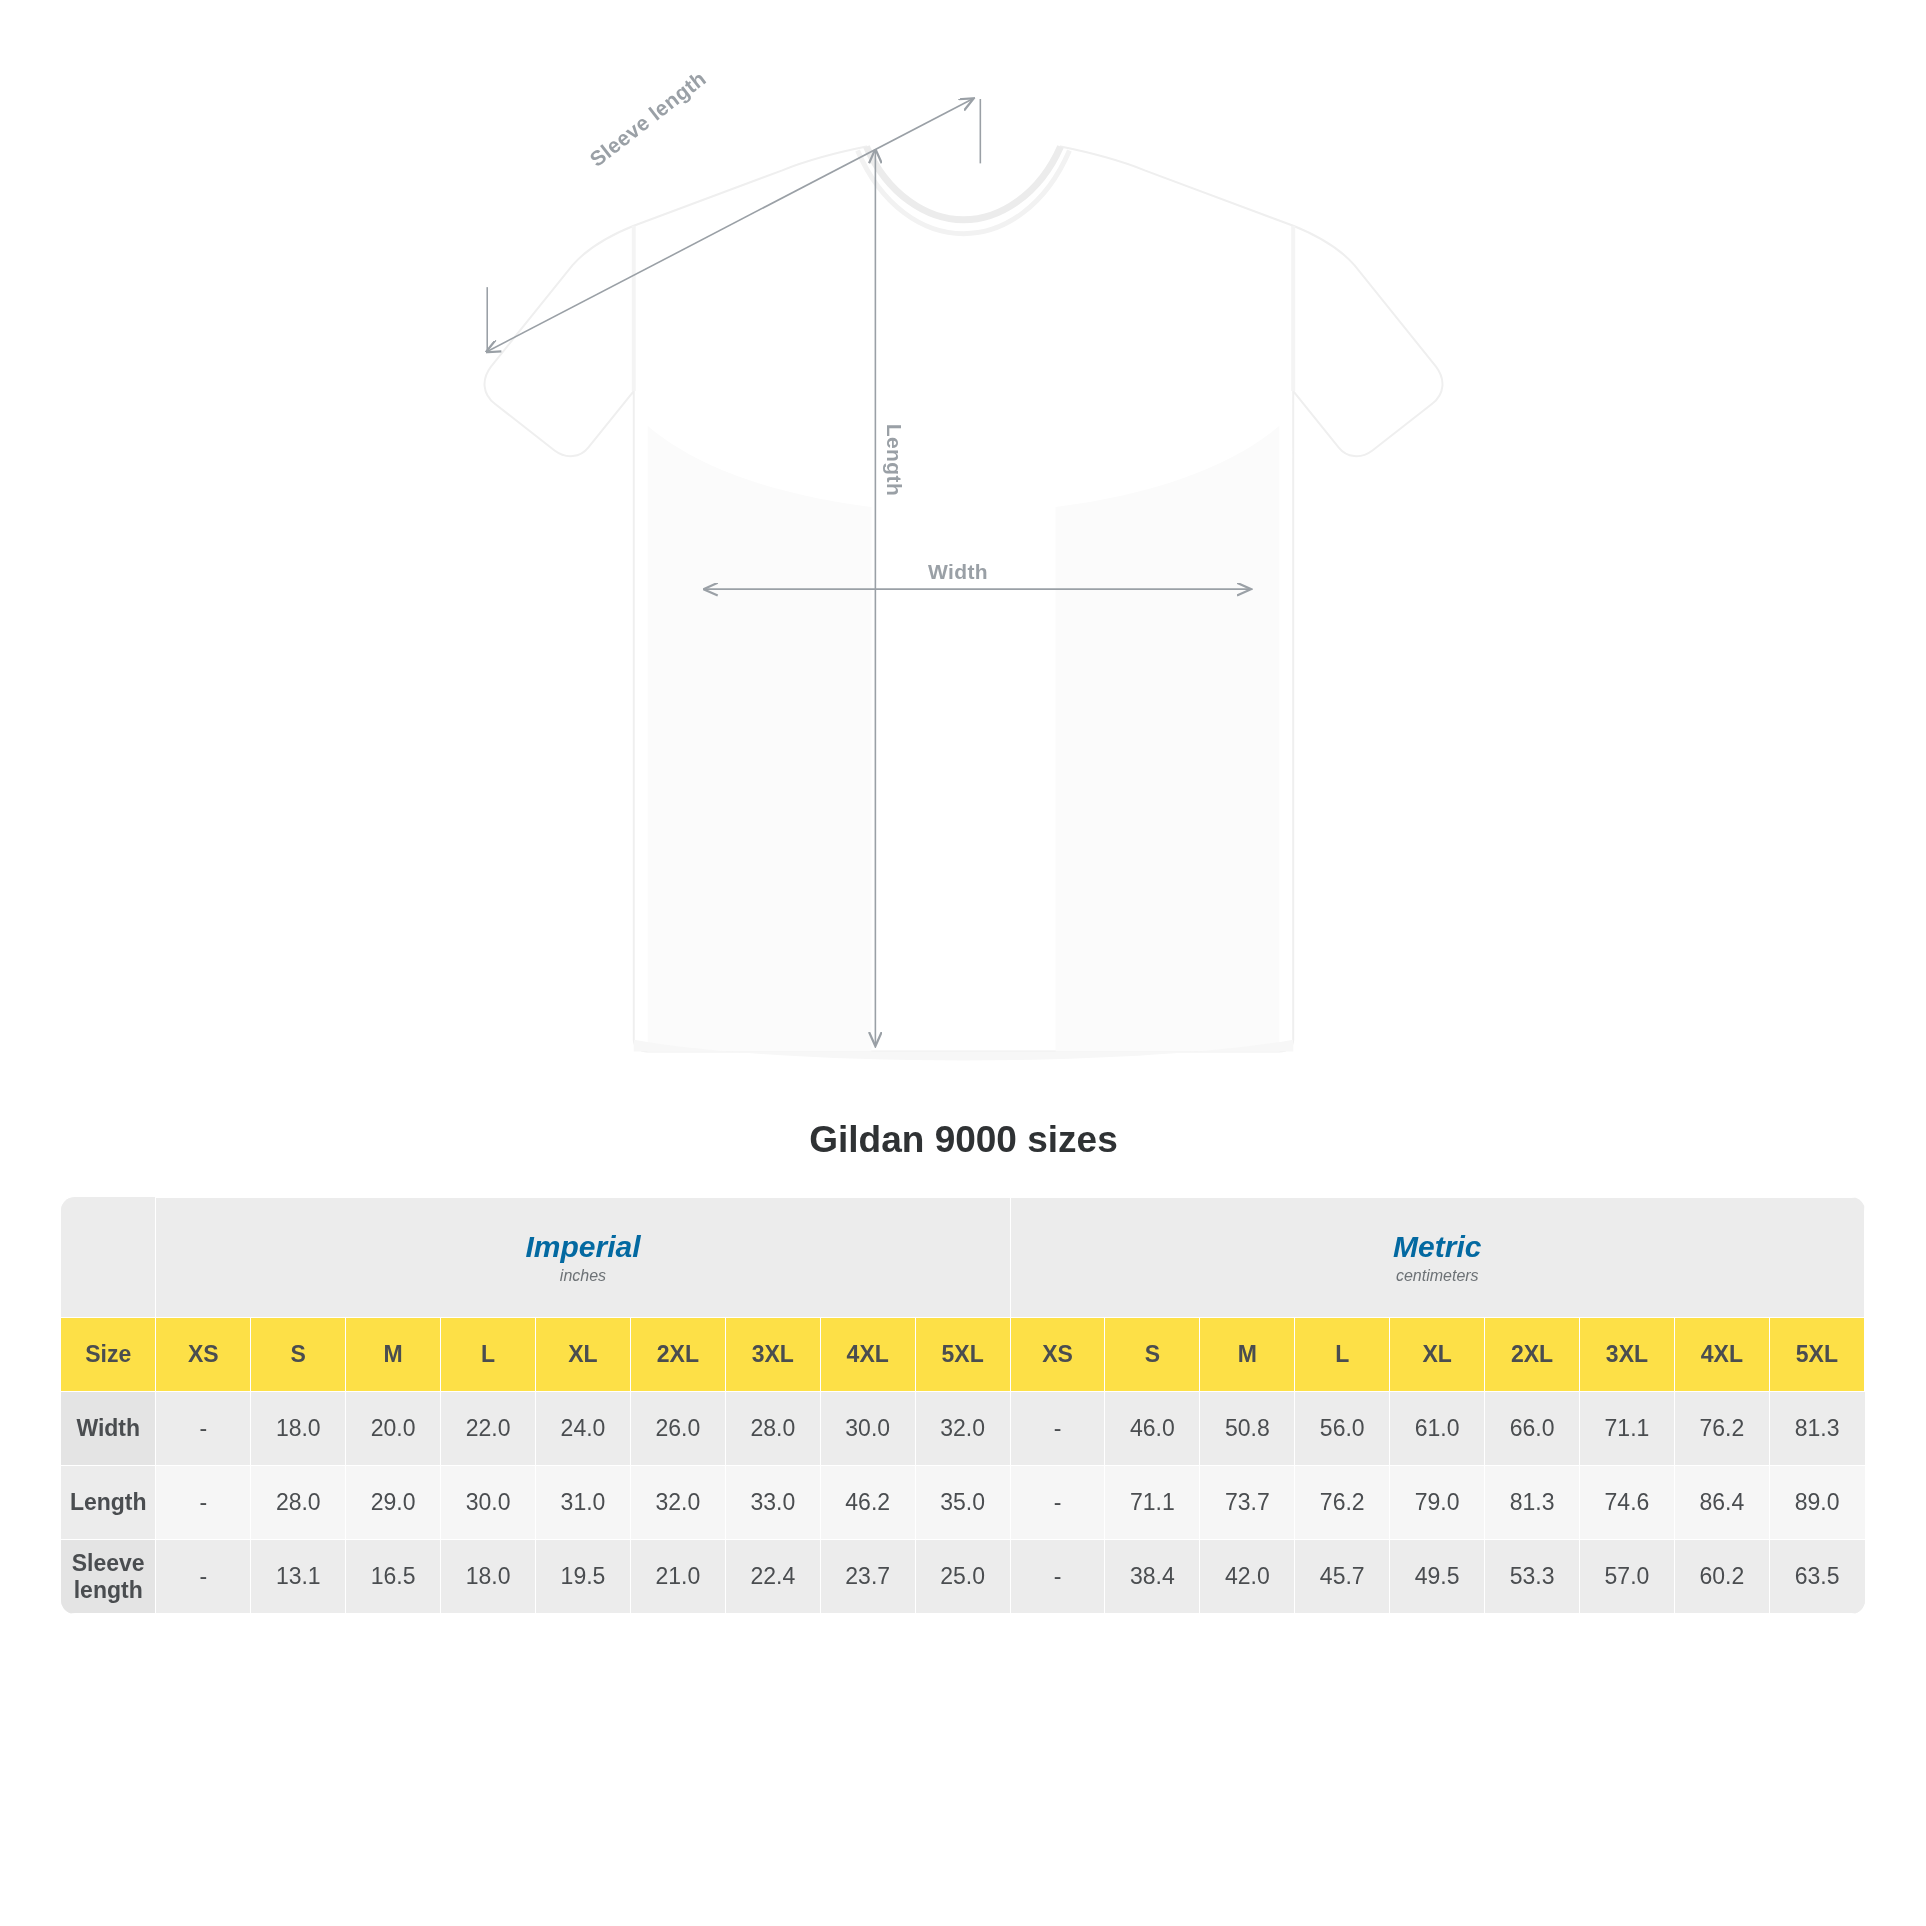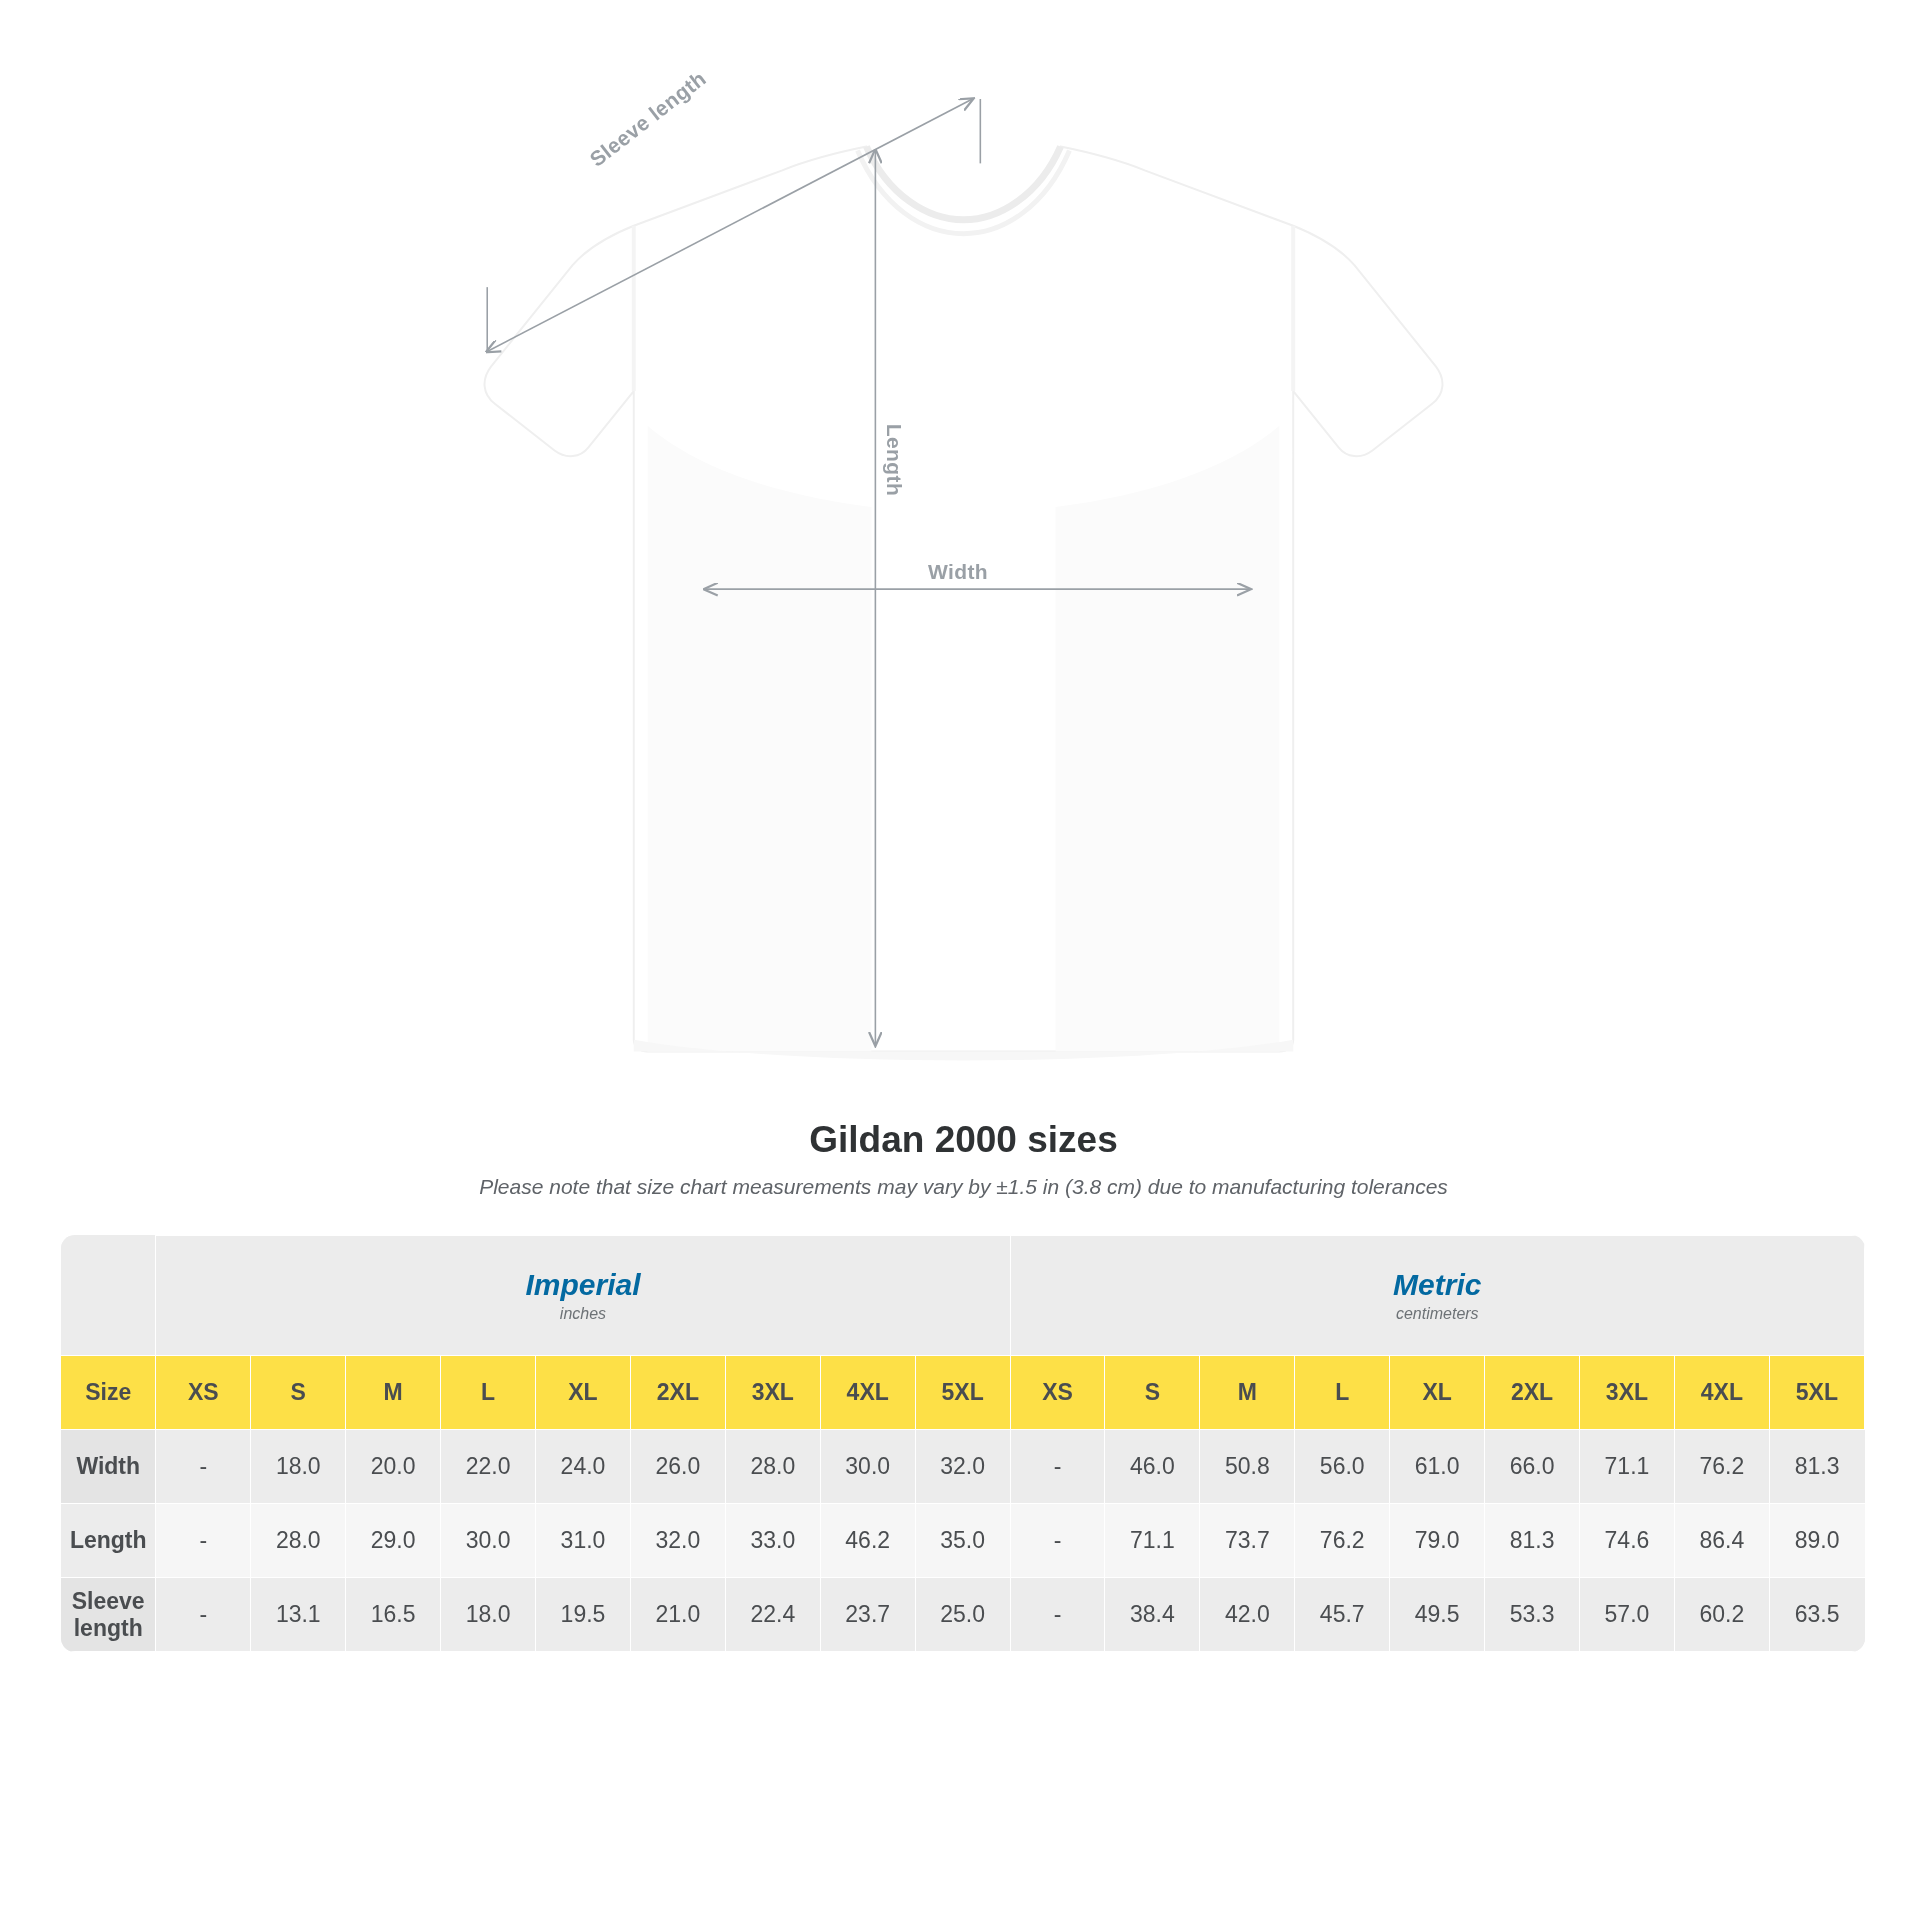--- a/index.html
+++ b/index.html
@@ -206,22 +206,21 @@
         <line x1="712" y1="595" x2="1262" y2="595" stroke="#9aa0a6" stroke-width="1.6" marker-start="url(#arrStart)" marker-end="url(#arrEnd)"></line>
       </g>
     </svg>
 
     <div class="dim-label" id="sleeve-label">Sleeve length</div>
     <div class="dim-label" id="length-label">Length</div>
     <div class="dim-label" id="width-label">Width</div>
   </div>
 
   <div class="titles">
-    <h1 class="chart-title">Gildan 2000 sizes</h1>
-    <p class="chart-note">Please note that size chart measurements may vary by ±1.5 in (3.8 cm) due to manufacturing tolerances</p>
+    <h1 class="chart-title">Gildan 9000 sizes</h1>
   </div>
 
   <div class="table-wrap">
     <table class="size-table">
       <tbody id="table-body">
           <tr>
             <td class="corner-cell"></td>
             <td colspan="9" class="unit-head">
               <div class="unit-name">Imperial</div>
               <div class="unit-sub">inches</div>

